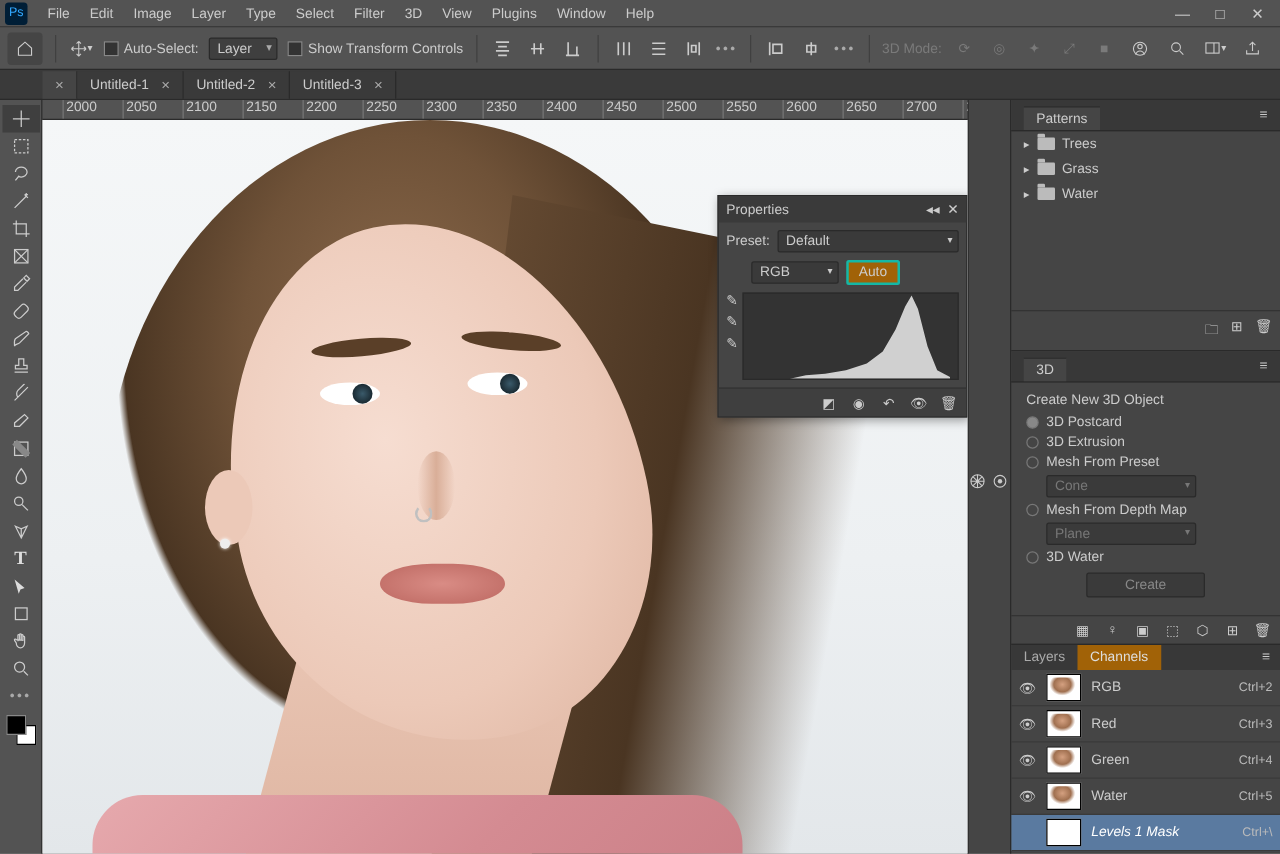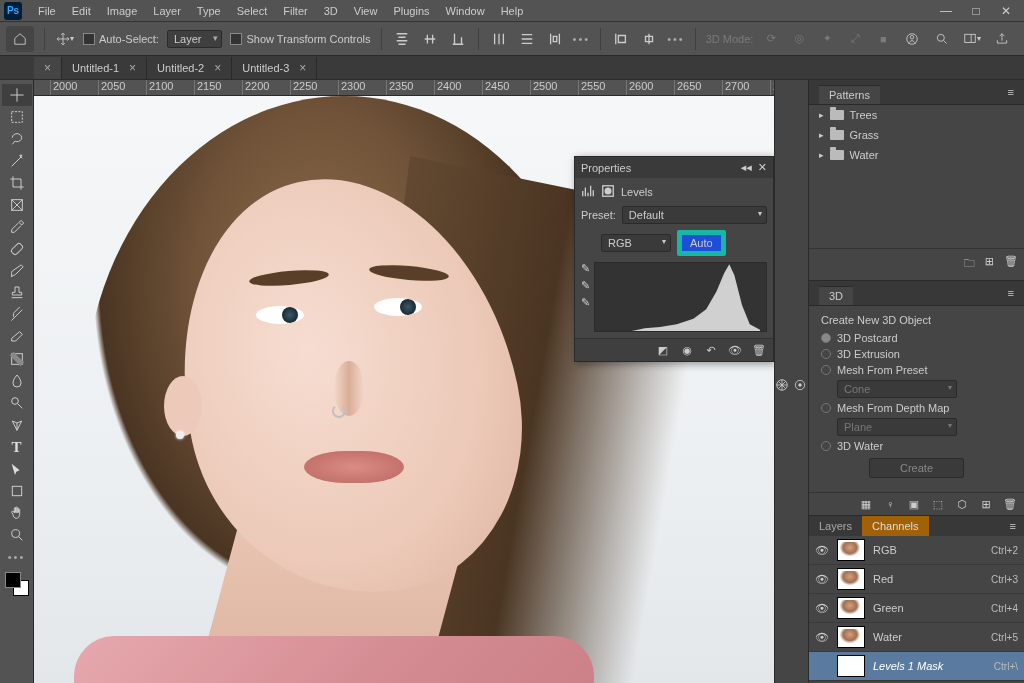--- a/index.html
+++ b/index.html
@@ -1,19 +1,19 @@
 <!DOCTYPE html>
 <html><head>
 <meta charset="utf-8">
 <style>
 *{box-sizing:border-box;margin:0;padding:0;font-family:"Segoe UI",Tahoma,sans-serif;font-size:11px;color:#ccc;user-select:none}
 body{background:#535353;width:1024px;height:683px;overflow:hidden;display:flex;flex-direction:column}
 
 .menubar{height:22px;background:#535353;display:flex;align-items:center;padding:0 4px;border-bottom:1px solid #333}
-.ps-logo{width:18px;height:18px;background:#001e36;border-radius:3px;display:flex;align-items:center;justify-content:center;color:#31a8ff;font-weight:bold;margin-right:8px;font-size:10px}
+.ps-logo{width:18px;height:18px;background:#001e36;border-radius:3px;display:flex;align-items:center;justify-content:center;color:#31a8ff;font-weight:normal;margin-right:8px;font-size:10px}
 .menu-item{padding:3px 8px;cursor:default}
 .win-ctrls{margin-left:auto;display:flex;gap:2px}
 .win-btn{width:28px;height:18px;display:flex;align-items:center;justify-content:center;font-size:12px}
 
 .optbar{height:34px;background:#535353;display:flex;align-items:center;padding:0 6px;gap:8px;border-bottom:1px solid #2a2a2a}
 .home-btn{width:28px;height:26px;background:#454545;border-radius:3px;display:flex;align-items:center;justify-content:center}
 .opt-icon{width:20px;height:20px;display:flex;align-items:center;justify-content:center;color:#ddd}
 .chk{display:flex;align-items:center;gap:4px}
 .chkbox{width:12px;height:12px;border:1px solid #888;background:#333}
 .dd{background:#3f3f3f;border:1px solid #2a2a2a;padding:2px 20px 2px 6px;position:relative;border-radius:2px}
@@ -60,21 +60,21 @@
 .ear{position:absolute;left:130px;top:280px;width:38px;height:60px;background:#ecc9b8;border-radius:50%}
 .earring{position:absolute;left:142px;top:335px;width:8px;height:8px;background:#eee;border-radius:50%;box-shadow:0 0 3px #fff}
 
 .props{position:absolute;left:540px;top:60px;width:200px;background:#454545;border:1px solid #2a2a2a;box-shadow:2px 2px 8px rgba(0,0,0,.4)}
 .props-hd{display:flex;align-items:center;padding:4px 6px;background:#3a3a3a}
 .props-hd .x{margin-left:auto;display:flex;gap:6px;color:#ccc}
 .props-body{padding:6px}
 .props-row{display:flex;align-items:center;gap:6px;margin-bottom:6px}
 .props-dd{flex:1;background:#3a3a3a;border:1px solid #2a2a2a;padding:2px 6px;position:relative;border-radius:2px}
 .props-dd::after{content:"▾";position:absolute;right:4px;top:2px;font-size:8px}
-.btn{background:#1d4ed8;border:5px solid #14b8a6;padding:2px 8px;border-radius:2px}
+.btn{background:#a16207;border:2px solid #14b8a6;padding:2px 8px;border-radius:2px}
 .hist-area{display:flex;gap:4px;margin-top:4px}
 .droppers{display:flex;flex-direction:column;gap:4px}
 .histogram{flex:1;height:70px;background:#333;position:relative;border:1px solid #2a2a2a;overflow:hidden}
 .histshape{position:absolute;bottom:0;right:6px;width:75%;height:100%;background:linear-gradient(to top,#d0d0d0 0%,#d0d0d0 100%);clip-path:polygon(0 100%,10% 96%,22% 94%,35% 90%,48% 82%,58% 68%,66% 42%,72% 15%,76% 2%,80% 18%,86% 62%,92% 90%,100% 98%,100% 100%)}
 .props-ft{display:flex;justify-content:flex-end;gap:8px;padding:4px 6px;border-top:1px solid #333;background:#3f3f3f}
 .ft-ico{width:16px;height:14px;display:flex;align-items:center;justify-content:center;color:#ccc}
 
 .rcol{width:34px;background:#454545;display:flex;flex-direction:row;align-items:center;padding-top:6px;gap:4px;border-left:1px solid #2a2a2a}
 .ric{width:26px;height:26px;display:flex;align-items:center;justify-content:center;color:#ccc}
 .ric.gap{margin-top:12px}
@@ -431,30 +431,20 @@
       <div class="props">
         <div class="props-hd">
           <span>Properties</span>
           <div class="x">
               <span>◂◂</span>
               <span>✕</span>
             </div>
         </div>
         <div class="props-body">
           <div class="props-row">
-            <span><svg viewBox="0 0 16 16">
-                  <path d="M2 14V8M5 14V4M8 14V10M11 14V2M14 14V7"></path>
-                </svg></span>
-            <span><svg viewBox="0 0 16 16">
-                  <rect x="2" y="2" width="12" height="12"></rect>
-                  <circle cx="8" cy="8" r="4" fill="#ccc" stroke="none"></circle>
-                </svg></span>
-            <span>Levels</span>
-          </div>
-          <div class="props-row">
             <span class="lab">Preset:</span>
             <div class="props-dd">Default</div>
           </div>
           <div class="props-row" style="padding-left:20px">
             <div class="props-dd" style="flex:0 0 70px">RGB</div>
             <div class="btn">Auto</div>
           </div>
           <div class="hist-area">
             <div class="droppers">
               <span>✎</span>

